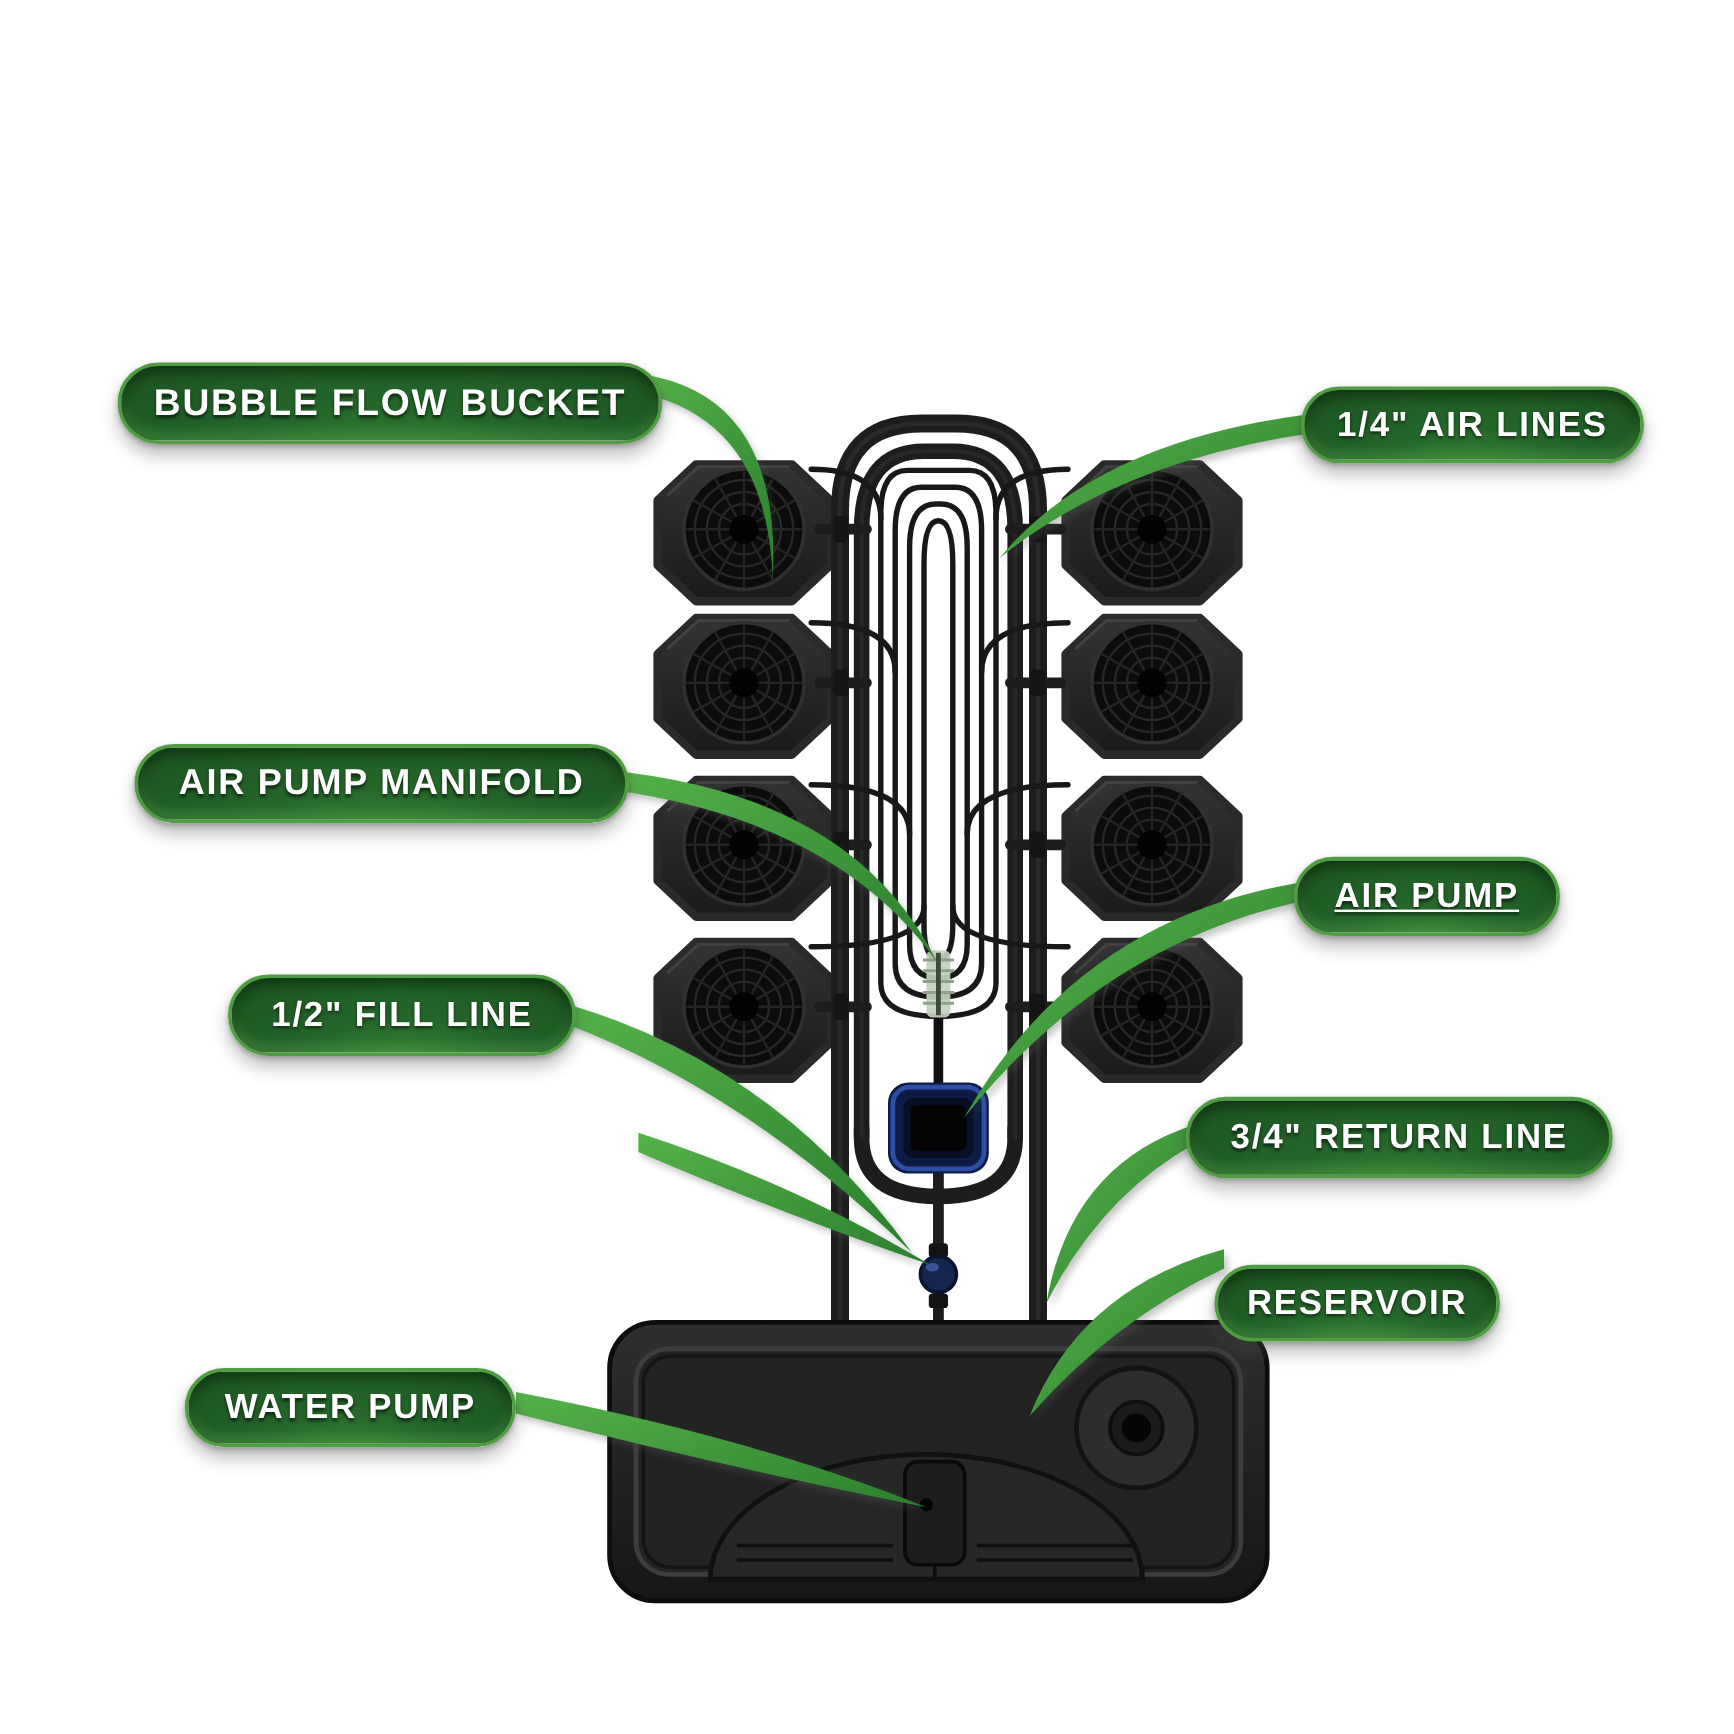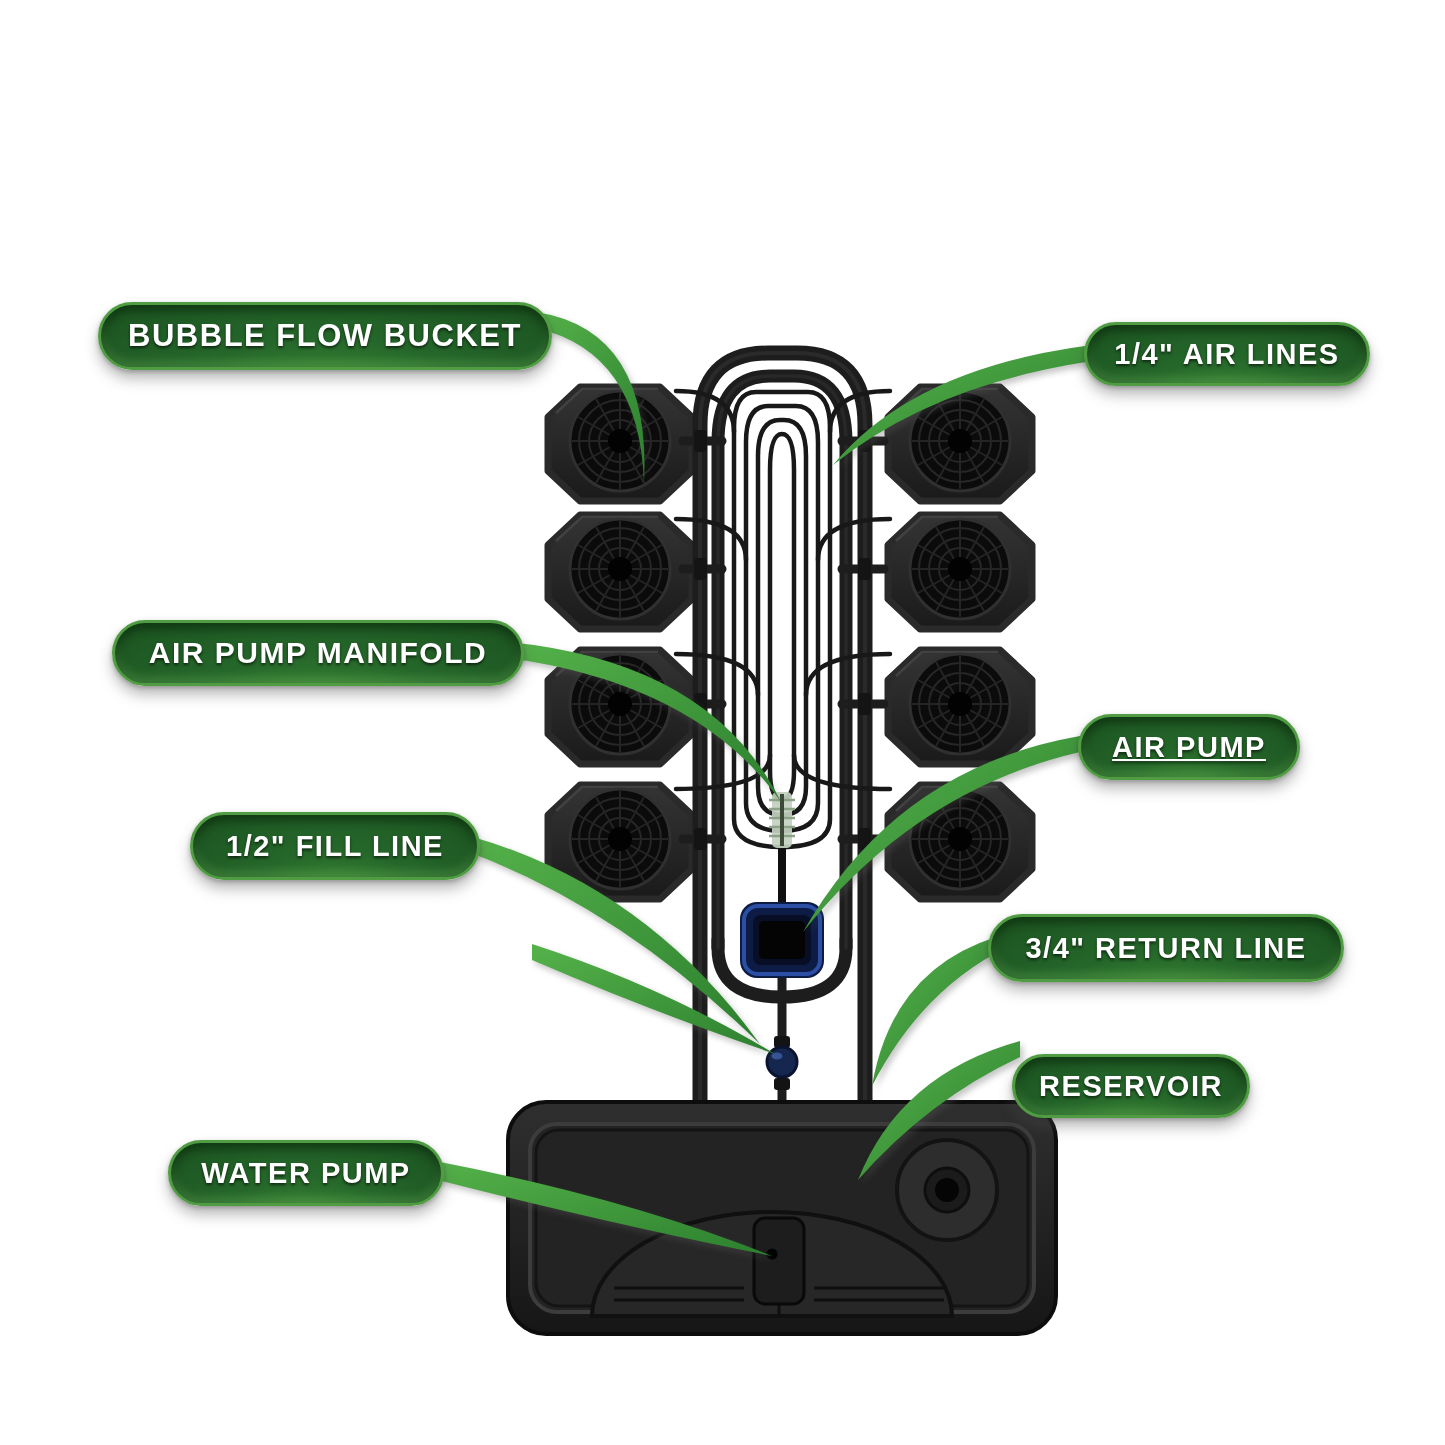--- a/index.html
+++ b/index.html
@@ -189,15 +189,15 @@
   </g>
 </svg>
 
 <div class="label" style="left:98px;  top:302px;  width:448px; height:62px;">BUBBLE FLOW BUCKET</div>
 <div class="label" style="left:1084px;top:322px;  width:280px; height:58px; font-size:29px;">1/4" AIR LINES</div>
 <div class="label" style="left:112px; top:620px;  width:406px; height:60px; font-size:30px;">AIR PUMP MANIFOLD</div>
 <div class="label" style="left:1078px;top:714px;  width:216px; height:60px; font-size:29px;text-decoration:underline;">AIR PUMP</div>
 <div class="label" style="left:190px; top:812px;  width:284px; height:62px; font-size:29px;">1/2" FILL LINE</div>
 <div class="label" style="left:988px; top:914px;  width:350px; height:62px; font-size:29px;">3/4" RETURN LINE</div>
 <div class="label" style="left:1012px;top:1020px; width:232px; height:58px; font-size:29px;margin-top:34px;">RESERVOIR</div>
-<div class="label" style="left:168px; top:1140px; width:270px; height:60px; font-size:29px;">WATER PUMP</div>
+<div class="label" style="left:154px; top:1140px; width:270px; height:60px; font-size:29px;">WATER PUMP</div>
 
 </div>
 
 </body></html>

